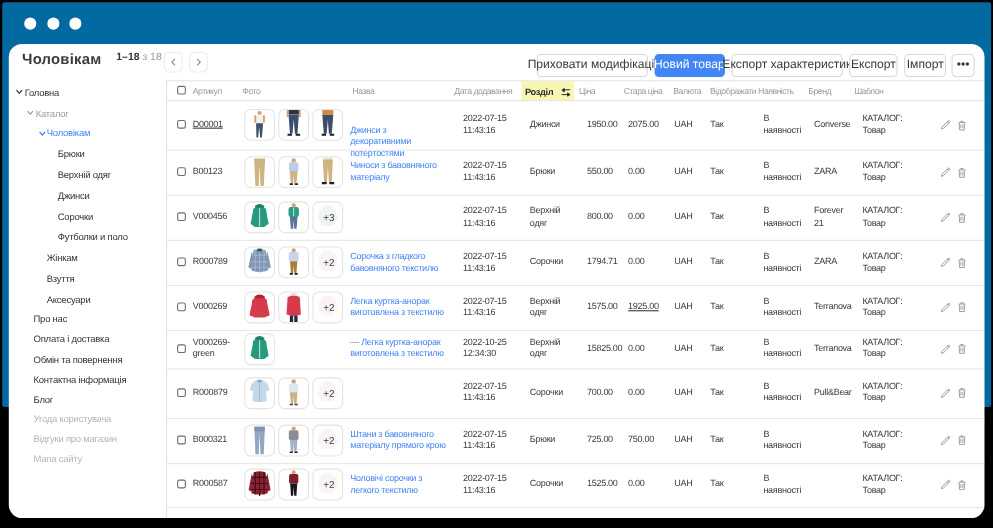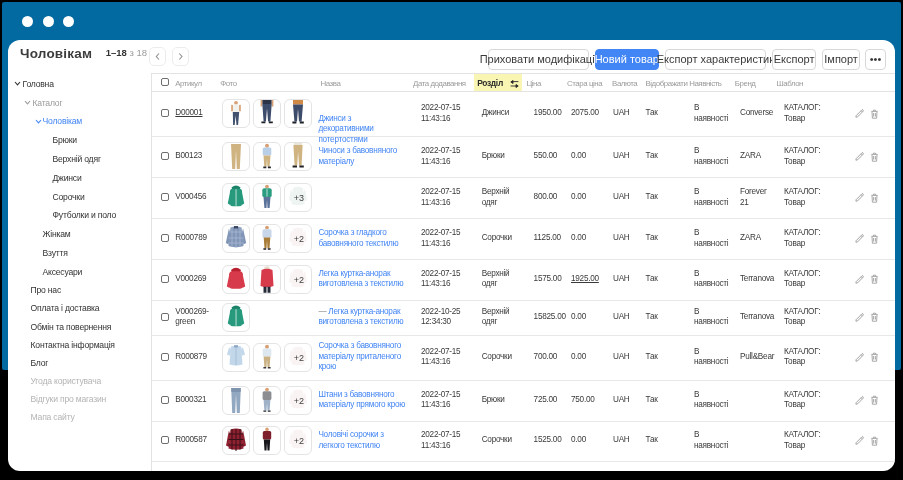--- a/index.html
+++ b/index.html
@@ -355,21 +355,21 @@
 <div class="c link" style="left:167.4px;top:178px;height:41px;">
           <div>Сорочка з гладкого<br>бавовняного текстилю</div>
         </div>
 <div class="c" style="left:270px;top:178px;height:41px;">
           <div>2022-07-15<br>11:43:16</div>
         </div>
 <div class="c" style="left:330.7px;top:178px;height:41px;">
           <div>Сорочки</div>
         </div>
 <div class="c" style="left:382.6px;top:178px;height:41px;">
-          <div>1125.00</div>
+          <div>1794.71</div>
         </div>
 <div class="c" style="left:420px;top:178px;height:41px;">
           <div>0.00</div>
         </div>
 <div class="c" style="left:462px;top:178px;height:41px;">
           <div>UAH</div>
         </div>
 <div class="c" style="left:494.6px;top:178px;height:41px;">
           <div>Так</div>
         </div>
@@ -547,23 +547,20 @@
             <path d="M9.4 23 h2.8 v1.5 h-2.8 Z M13.8 23 h2.8 v1.5 h-2.8 Z" fill="#3a3a3c"></path>
           </svg>
         </div>
 <div style="position:absolute;left:133px;top:302.5px;width:28px;height:29px;background:#fff;border:1px solid #e4e4e4;border-radius:6px;box-sizing:border-box;display:flex;align-items:center;justify-content:center;overflow:hidden">
           <svg width="26" height="27" viewBox="0 0 26 27">
             <path d="M8 4 Q13 1.5 18 4 L19.5 20 Q13 22.5 6.5 20 Z" fill="#f9f3f3"></path>
             <path d="M6 5 L4 16 L6.5 17.5 L8 9 Z M20 5 L22 16 L19.5 17.5 L18 9 Z" fill="#f9f3f3"></path>
             <text x="14" y="16.5" font-family="Liberation Sans, sans-serif" font-size="9" fill="#3f3f3f" text-anchor="middle">+2</text>
           </svg>
         </div>
-<div class="c link" style="left:167.4px;top:294.5px;height:45px;">
-          <div>Сорочка з бавовняного<br>матеріалу приталеного<br>крою</div>
-        </div>
 <div class="c" style="left:270px;top:294.5px;height:45px;">
           <div>2022-07-15<br>11:43:16</div>
         </div>
 <div class="c" style="left:330.7px;top:294.5px;height:45px;">
           <div>Сорочки</div>
         </div>
 <div class="c" style="left:382.6px;top:294.5px;height:45px;">
           <div>700.00</div>
         </div>
 <div class="c" style="left:420px;top:294.5px;height:45px;">

